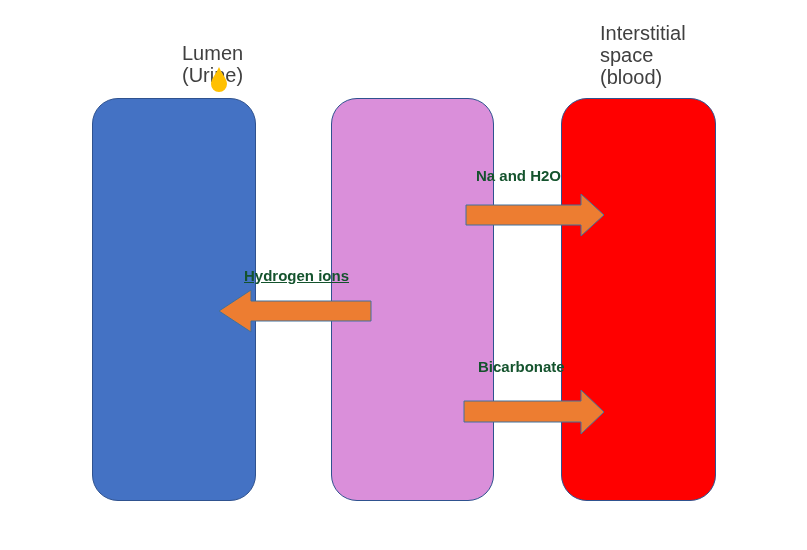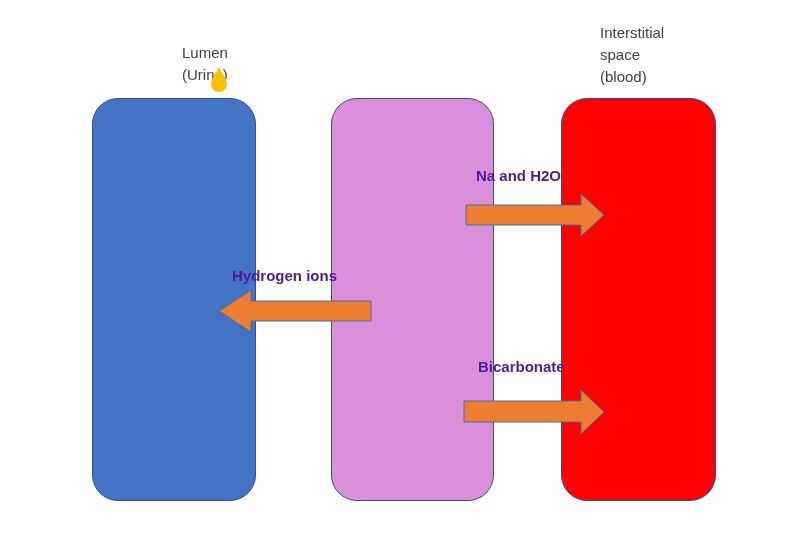--- a/index.html
+++ b/index.html
@@ -17,38 +17,38 @@
       border: 1px solid #2f528f;
       border-radius: 26px;
     }
     #col-lumen { left: 92px; top: 98px; width: 164px; height: 403px; background: #4472c4; }
     #col-cell  { left: 331px; top: 98px; width: 163px; height: 403px; background: #da8fda; }
     #col-blood { left: 561px; top: 98px; width: 155px; height: 403px; background: #ff0000; }
 
     .label {
       position: absolute;
       color: #404040;
-      font-size: 15px;
+      font-size: 20px;
       line-height: 22px;
       white-space: pre-line;
     }
     #label-lumen { left: 147px; top: 42px; margin-left: 35px; }
     #label-blood { left: 600px; top: 22px; }
 
     .drop { position: absolute; left: 210px; top: 66px; width: 18px; height: 26px; }
 
     .arrow-label {
       position: absolute;
       font-weight: bold;
       font-size: 15px;
-      color: #4c1d95;
+      color: #14532d;
       white-space: nowrap;
     }
     #label-na   { left: 476px; top: 167px; }
-    #label-h    { left: 232px; top: 267px; }
+    #label-h    { left: 244px; top: 267px; text-decoration: underline; }
     #label-bicarb { left: 478px; top: 358px; text-align: right; }
 
     .arrow { position: absolute; }
     #arrow-na     { left: 465px; top: 193px; width: 140px; height: 44px; }
     #arrow-h      { left: 218px; top: 289px; width: 154px; height: 44px; }
     #arrow-bicarb { left: 463px; top: 389px; width: 142px; height: 46px; }
   </style>
 </head>
 <body>
 

